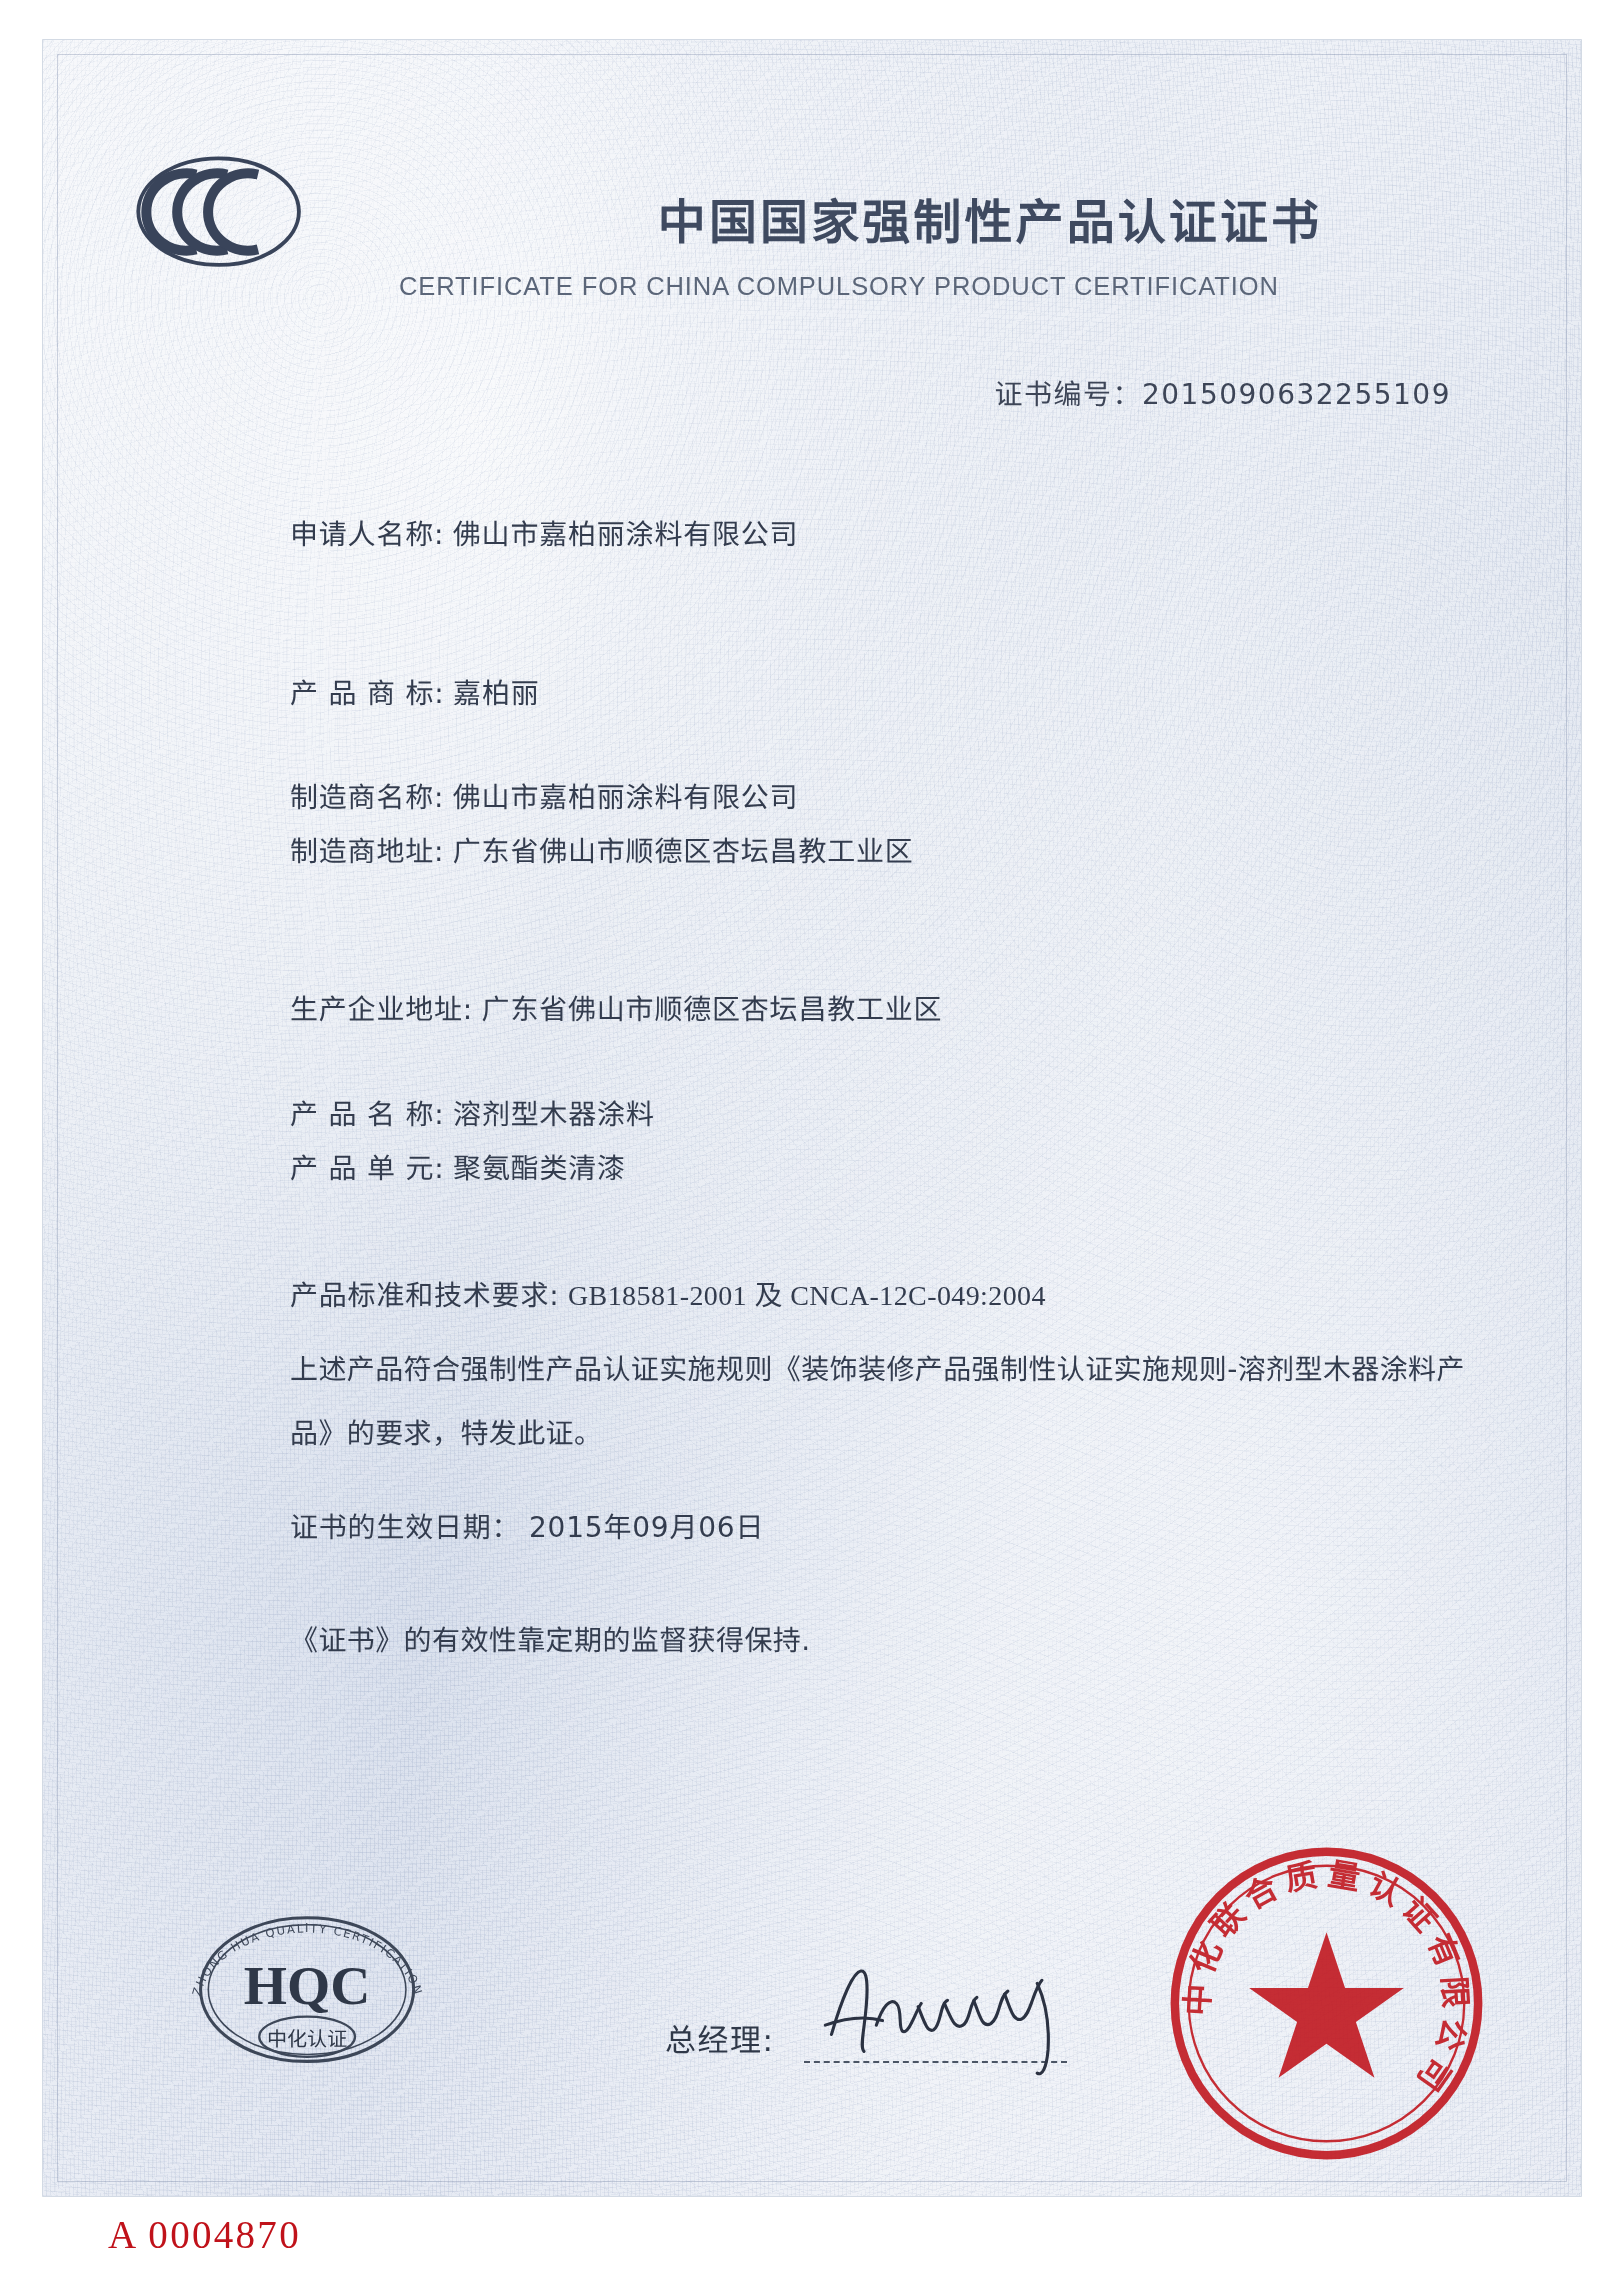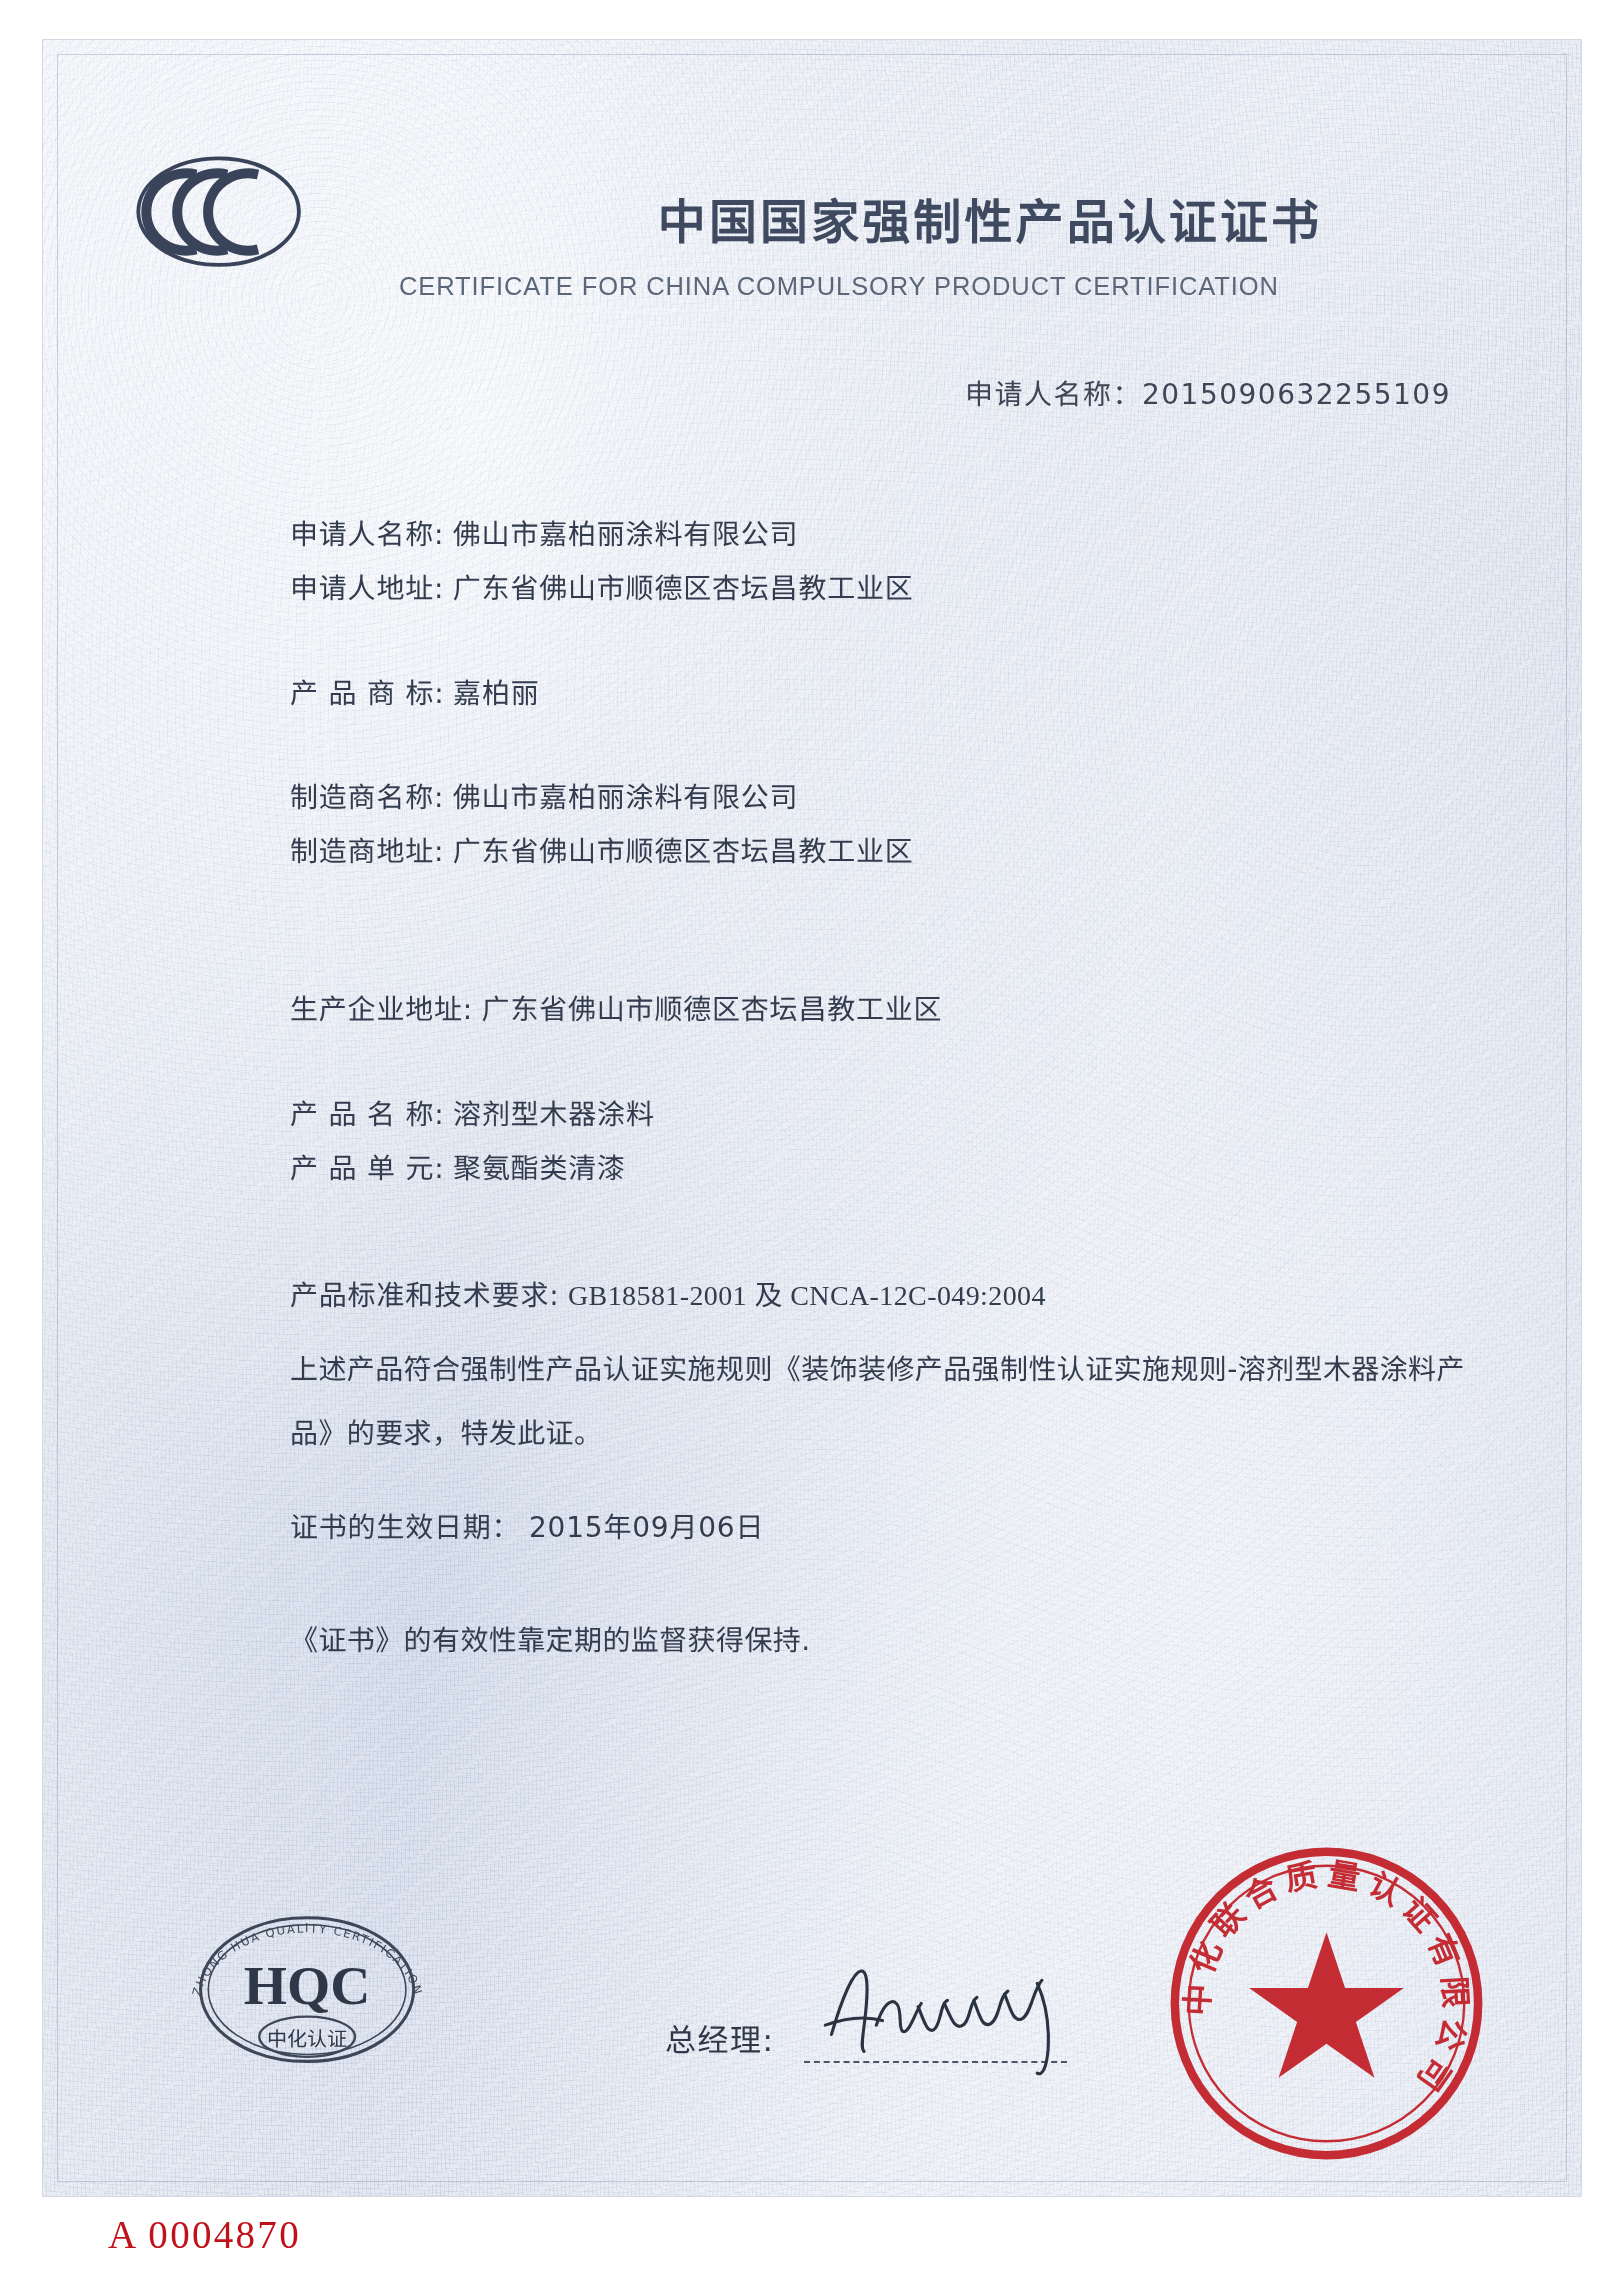--- a/index.html
+++ b/index.html
@@ -195,30 +195,26 @@
       <path d="M78 24 A 52 50 0 1 0 78 121" fill="none" stroke="#39445a" stroke-width="13" stroke-linecap="butt"></path>
       <path d="M118 24 A 52 50 0 1 0 118 121" fill="none" stroke="#39445a" stroke-width="13" stroke-linecap="butt"></path>
       <path d="M158 24 A 52 50 0 1 0 158 121" fill="none" stroke="#39445a" stroke-width="13" stroke-linecap="butt"></path>
     </svg>
   </div>
 
   <div id="title-zh">中国国家强制性产品认证证书</div>
   <div id="title-en">CERTIFICATE FOR CHINA COMPULSORY PRODUCT CERTIFICATION</div>
 
   <div id="cert-number">
-    <span>申请人名称：</span><span>2015090632255109</span>
+    <span>证书编号：</span><span>2015090632255109</span>
   </div>
 
   <div class="field-row" style="top:452px">
     <span class="field-label">申请人名称:</span>
     <span class="field-value">佛山市嘉柏丽涂料有限公司</span>
-  </div>
-  <div class="field-row" style="top:506px">
-    <span class="field-label">申请人地址:</span>
-    <span class="field-value">广东省佛山市顺德区杏坛昌教工业区</span>
   </div>
 
   <div class="field-row" style="top:611px">
     <span class="field-label">产 品 商 标:</span>
     <span class="field-value">嘉柏丽</span>
   </div>
 
   <div class="field-row" style="top:715px">
     <span class="field-label">制造商名称:</span>
     <span class="field-value">佛山市嘉柏丽涂料有限公司</span>

